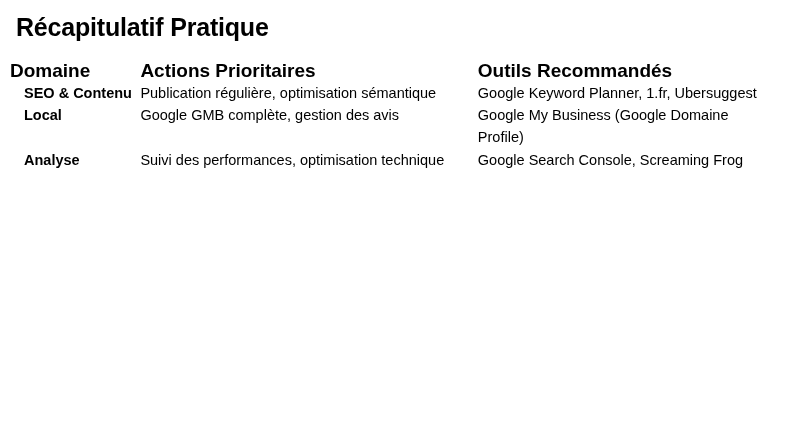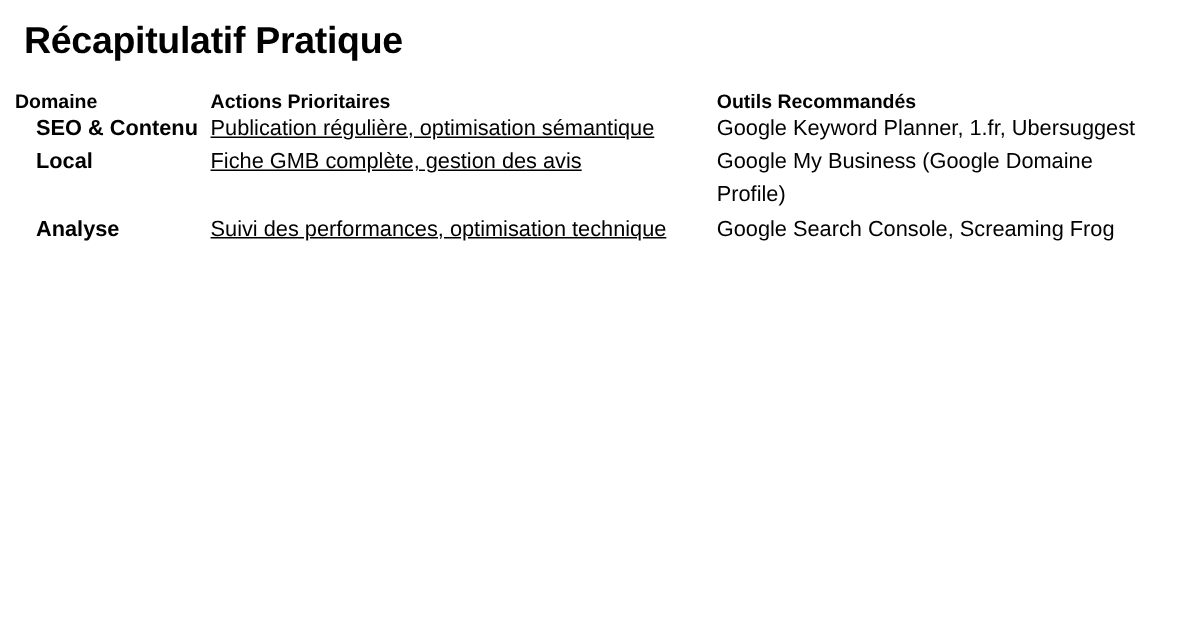--- a/index.html
+++ b/index.html
@@ -33,21 +33,21 @@
     border-collapse: collapse;
     table-layout: fixed;
   }
   table.recap th,
   table.recap td {
     text-align: left;
     vertical-align: top;
     padding: 0;
   }
   thead th {
-    font-size: 13px;
+    font-size: 19px;
     font-weight: bold;
     text-align: center;
     padding-bottom: 22px;
   }
   th.col-domaine   { width: 17%; }
   th.col-actions   { width: 44%; }
   th.col-outils    { width: 39%; }
 
   tbody td {
     font-size: 14.5px;
@@ -55,21 +55,20 @@
     padding-bottom: 20px;
     margin-top: 35px;
   }
   tbody td.cell-domaine {
     font-weight: bold;
     padding-left: 14px;
     padding-right: 8px;
   }
   tbody td.cell-actions {
     padding-right: 26px;
-    text-decoration: underline;
   }
   tbody td.cell-outils {
     padding-right: 8px;
   }
   tbody tr:last-child td {
     padding-bottom: 0;
   }
 </style>
 </head>
 <body>
@@ -87,21 +86,21 @@
       </tr>
     </thead>
     <tbody>
       <tr>
         <td class="cell-domaine">SEO &amp; Contenu</td>
         <td class="cell-actions">Publication régulière, optimisation sémantique</td>
         <td class="cell-outils">Google Keyword Planner, 1.fr, Ubersuggest</td>
       </tr>
       <tr>
         <td class="cell-domaine">Local</td>
-        <td class="cell-actions">Fiche GMB complète, gestion des avis</td>
+        <td class="cell-actions">Google GMB complète, gestion des avis</td>
         <td class="cell-outils">Google My Business (Google Domaine Profile)</td>
       </tr>
       <tr>
         <td class="cell-domaine">Analyse</td>
         <td class="cell-actions">Suivi des performances, optimisation technique</td>
         <td class="cell-outils">Google Search Console, Screaming Frog</td>
       </tr>
     </tbody>
   </table>
 

